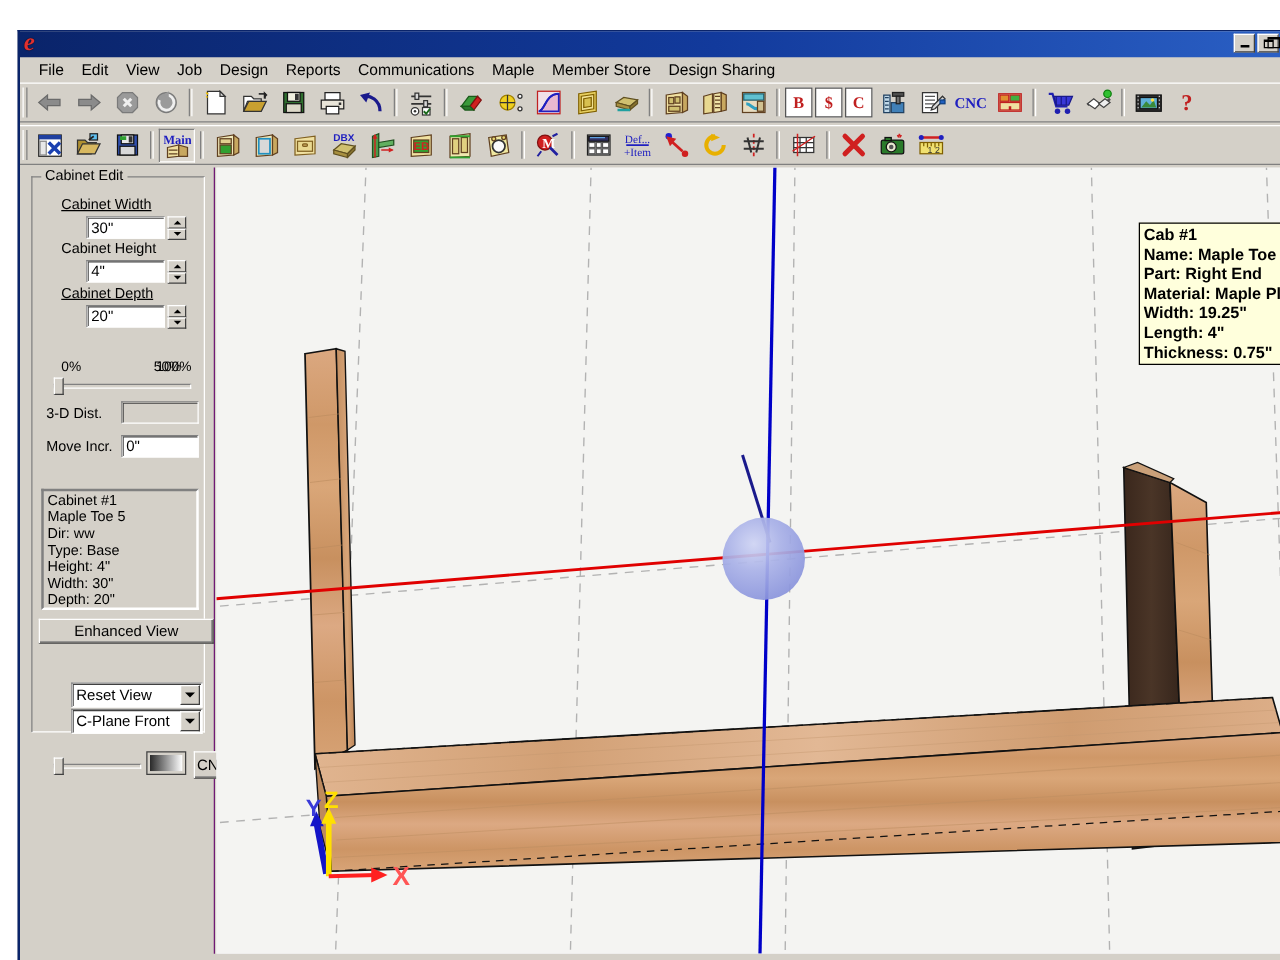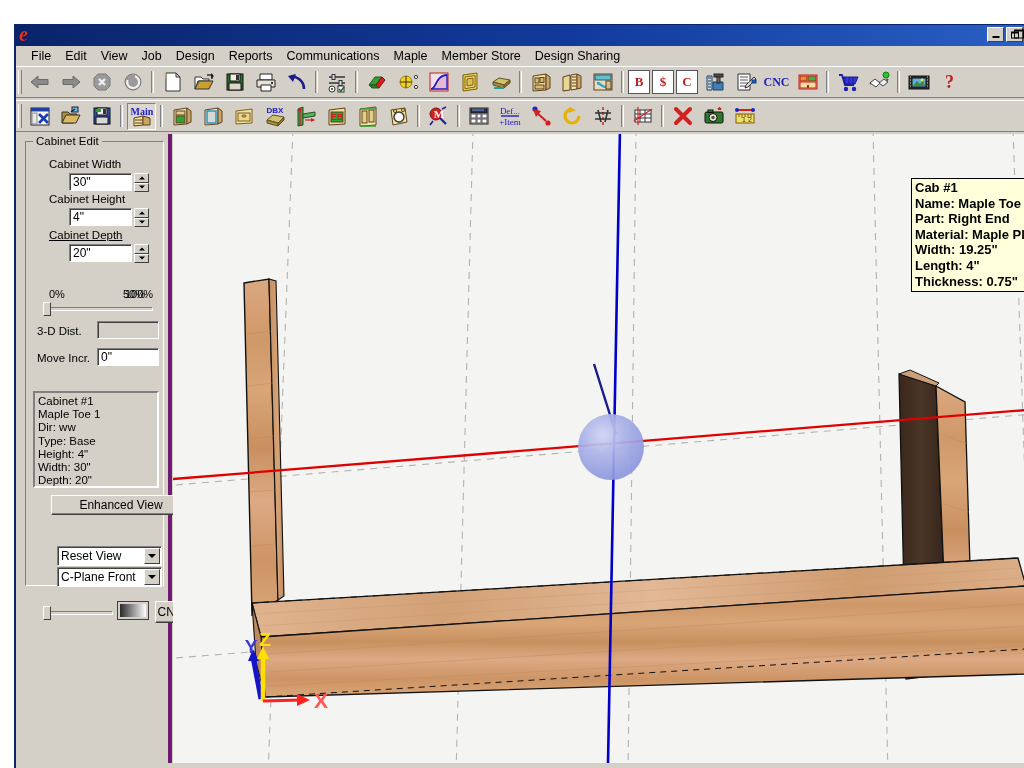--- a/index.html
+++ b/index.html
@@ -158,21 +158,21 @@
     color: #2020b0;
     font-family: "Liberation Serif", serif;
   }
 
   
   .leftpanel {
     position: absolute;
     left: 3px; top: 109px;
     width: 153px; height: 629px;
     background: #d4d0c8;
-    border-right: 4px solid #701a75;
+    border-right: 1px solid #701a75;
   }
 
   .groupbox {
     position: absolute;
     border: 1px solid #ffffff;
     border-top-color: #808080;
     border-left-color: #808080;
   }
   .groupbox > .gb-title {
     position: absolute;
@@ -873,21 +873,21 @@
           </span>
         </div>
       </div>
 
     <div class="leftpanel">
 
       <div class="groupbox" style="left:6px; top:7px; width:139px; height:445px;">
         <span class="gb-title">Cabinet Edit</span>
       </div>
 
-      <div class="fieldlabel" style="left:30px; top:24px;">Cabinet Width</div>
+      <div class="fieldlabel" style="left:30px; top:24px;text-decoration:underline;">Cabinet Width</div>
       <div class="textinput" style="left:50px; top:39px; width:63px; height:18px;">30"</div>
       <div class="spinner" style="left:115px; top:39px;">
         <div class="spin-half up">
             <i class="arrow"></i>
           </div>
         <div class="spin-half down">
             <i class="arrow"></i>
           </div>
       </div>
 
@@ -920,29 +920,29 @@
       <div class="slider-thumb" style="left:24px; top:168px;"></div>
 
       <div class="fieldlabel" style="left:18px; top:191px;">3-D Dist.</div>
       <div class="textinput readonly" style="left:78px; top:187px; width:62px; height:18px;"></div>
 
       <div class="fieldlabel" style="left:18px; top:218px;text-align:center;">Move Incr.</div>
       <div class="textinput" style="left:78px; top:214px; width:62px; height:18px;">0"</div>
 
       <div class="infobox" style="left:14px; top:257px; width:126px; height:97px;" id="infobox">
           <div>Cabinet #1</div>
-          <div>Maple Toe 1</div>
+          <div>Maple Toe 5</div>
           <div>Dir: ww</div>
           <div>Type: Base</div>
           <div>Height: 4"</div>
           <div>Width: 30"</div>
           <div>Depth: 20"</div>
         </div>
 
-      <div class="pushbtn" style="left:32px; top:361px; width:140px; height:20px;">Enhanced View</div>
+      <div class="pushbtn" style="left:12px; top:361px; width:140px; height:20px;">Enhanced View</div>
 
       <div class="combo" style="left:38px; top:412px; width:105px;text-align:center;">
         <span>Reset View</span>
         <span class="arrowbtn">
             <i></i>
           </span>
       </div>
 
       <div class="combo" style="left:38px; top:433px; width:105px;">
         <span>C-Plane Front</span>

